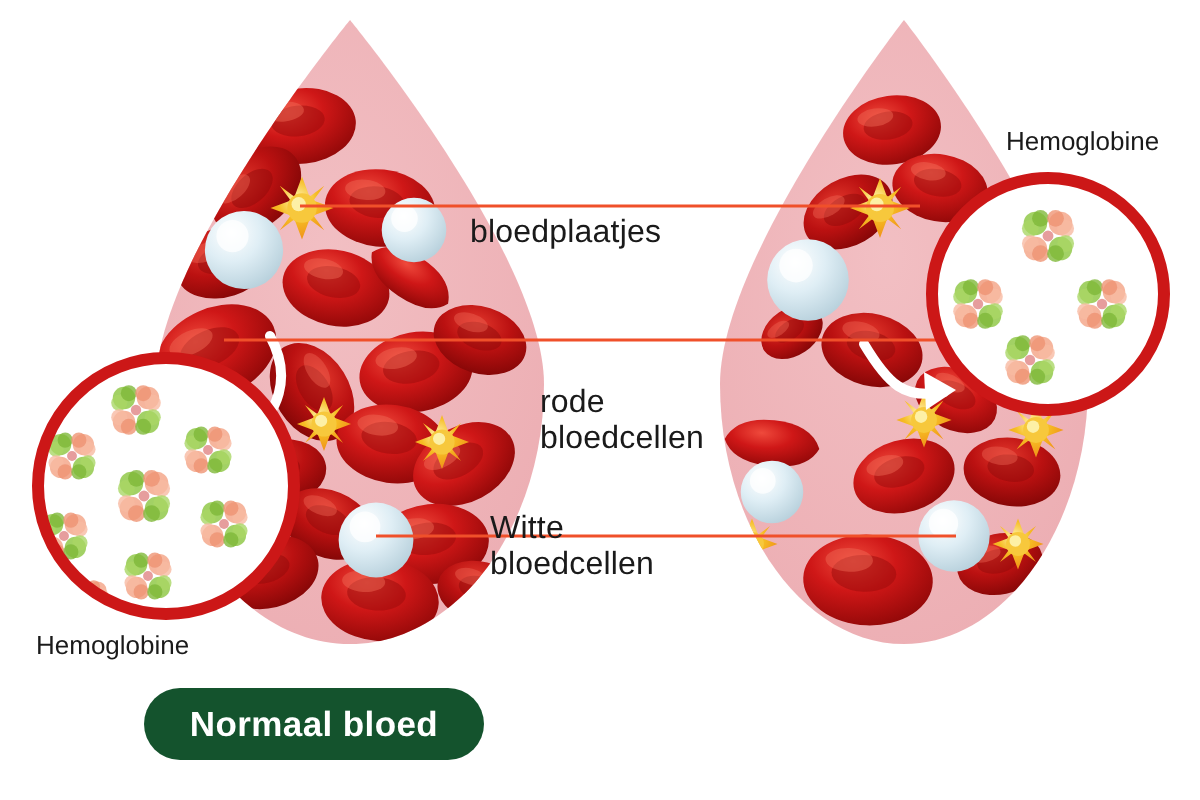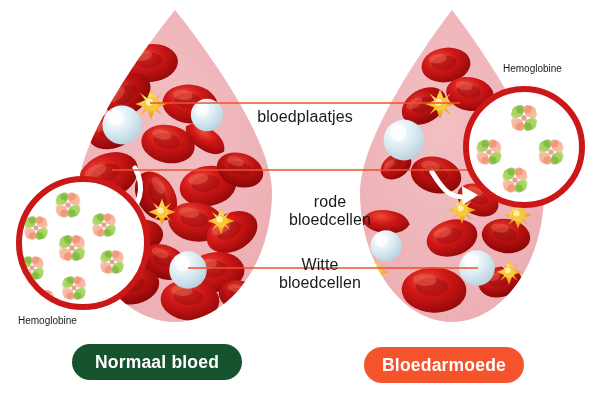--- a/index.html
+++ b/index.html
@@ -6,25 +6,25 @@
   body{
     width:600px;height:400px;background:#ffffff;overflow:hidden;
     font-family:"Liberation Sans", sans-serif;position:relative;
   }
   #stage{position:absolute;left:0;top:0;width:600px;height:400px;}
   svg.layer{position:absolute;left:0;top:0;width:600px;height:400px;}
 
   .label-text{
     position:absolute;color:#1a1a1a;font-family:"Liberation Sans",sans-serif;
     font-size:15.5px;line-height:18px;letter-spacing:.1px;white-space:pre-line;
-    text-align:center;
+    text-align:left;
   }
   .label-center{font-size:16px;}
   .hemo-label{
-    position:absolute;font-size:10px;color:#1a1a1a;white-space:nowrap;
+    position:absolute;font-size:13px;color:#1a1a1a;white-space:nowrap;
     font-family:"Liberation Sans",sans-serif;
   }
   .pill{
     position:absolute;display:flex;align-items:center;justify-content:center;
     border-radius:22px;color:#ffffff;font-weight:bold;font-size:17.5px;
     letter-spacing:.2px;font-family:"Liberation Sans",sans-serif;
     box-sizing:border-box;
   }
 </style>
 </head>
@@ -238,17 +238,14 @@
 bloedcellen</div>
 
   <div class="hemo-label" style="left:18px;top:315px;">Hemoglobine</div>
 
   <div class="hemo-label" style="left:503px;top:63px;">Hemoglobine</div>
 
   <div class="pill" style="left:72px;top:344px;width:170px;height:36px;background:#14532d;">
     <span>Normaal bloed</span>
   </div>
 
-  <div class="pill" style="left:364px;top:347px;width:160px;height:36px;background:#f4532b;">
-    <span>Bloedarmoede</span>
-  </div>
 
 </div>
 
 </body></html>

